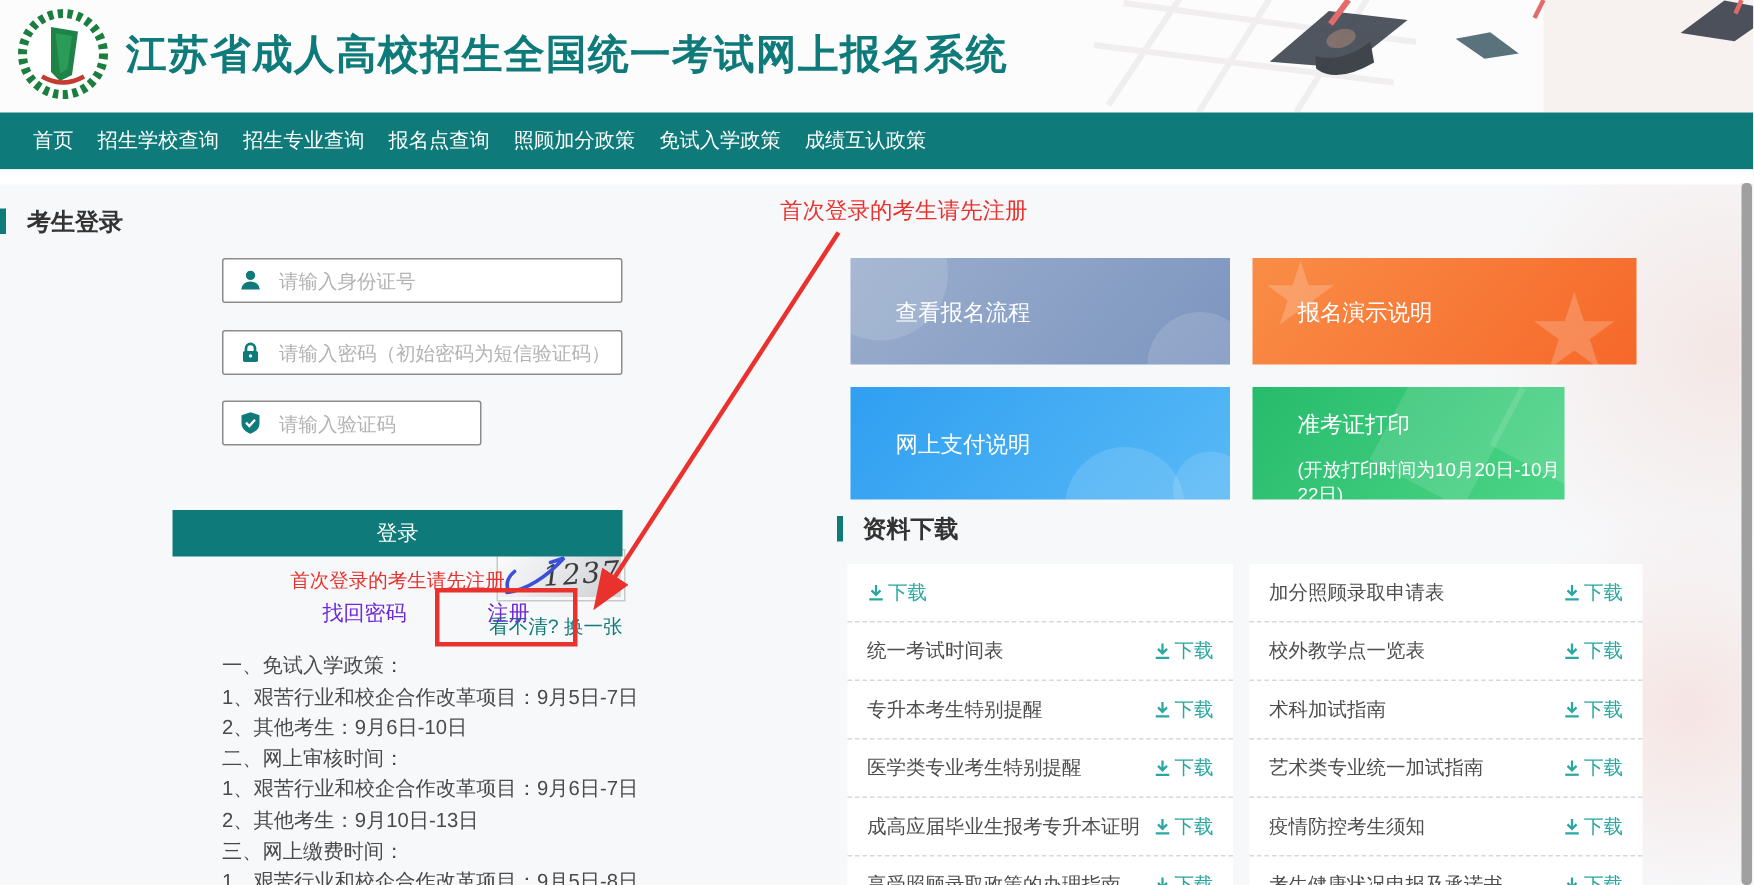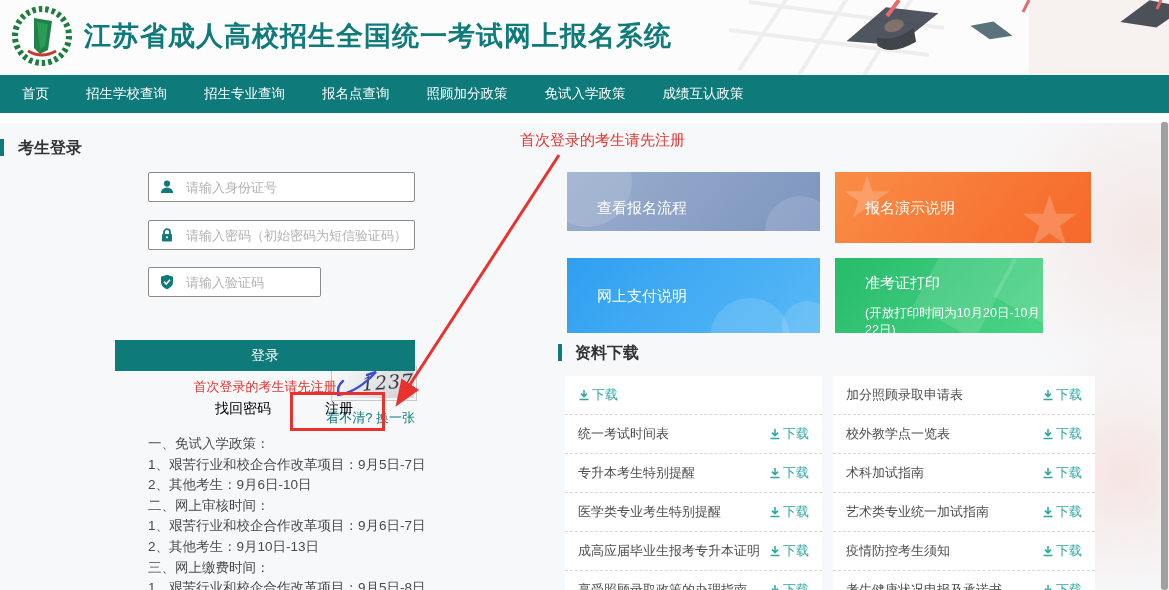--- a/index.html
+++ b/index.html
@@ -6,21 +6,21 @@
   body{font-family:"Liberation Sans","DejaVu Sans",sans-serif;background:#fff;}
   #page{position:relative;width:1169px;height:590px;overflow:hidden;background:#fff;}
 
   
   .header{position:absolute;left:0;top:0;width:1169px;height:75px;background:#fdfcfc;}
   .header-bg{position:absolute;right:0;top:0;pointer-events:none;}
   .logo{position:absolute;left:10px;top:4px;width:64px;height:64px;}
   .site-title{position:absolute;left:84px;top:18px;font-size:27px;font-weight:bold;color:#0e7b7a;letter-spacing:1px;white-space:nowrap;}
 
   
-  .nav{position:absolute;left:0;top:75px;width:1169px;height:38px;background:#0e7b7a;display:flex;align-items:center;gap:37px;padding-left:22px;box-sizing:border-box;}
+  .nav{position:absolute;left:0;top:75px;width:1169px;height:38px;background:#0e7b7a;display:flex;align-items:center;gap:16px;padding-left:22px;box-sizing:border-box;}
   .nav-item{color:#fff;font-size:13.5px;cursor:pointer;white-space:nowrap;}
 
   
   .main{position:absolute;left:0;top:113px;width:1169px;height:477px;background:#f7f8fa;}
   .main::before{content:"";position:absolute;inset:0;background:
      radial-gradient(circle at 1125px 360px, rgba(243,205,199,.45), transparent 130px),
      radial-gradient(circle at 1150px 120px, rgba(240,214,208,.5), transparent 160px);
      pointer-events:none;}
   .white-strip{position:absolute;left:0;top:0;width:1169px;height:10px;background:#fff;}
 
@@ -29,29 +29,29 @@
 
   
   .inp-row{position:absolute;display:flex;align-items:center;background:#fff;border:1px solid #8c8c8c;border-radius:2px;box-sizing:border-box;height:30px;}
   .inp-row .ficon{margin:0 9px 0 10px;flex:0 0 auto;display:flex;}
   .inp-row input{border:none;outline:none;flex:1;font-size:13px;color:#444;background:transparent;min-width:0;font-family:inherit;}
   .inp-row input::placeholder{color:#b3b3b3;}
   .captcha-box{position:absolute;left:331px;top:253px;width:84px;height:33px;border:1px solid #c9c9c9;}
   .captcha-refresh{position:absolute;left:250px;top:296px;width:165px;text-align:right;font-size:13px;color:#0e7b7a;cursor:pointer;}
   .login-btn{position:absolute;left:115px;top:227px;width:300px;height:31px;background:#0e7b7a;color:#fff;font-size:14px;border:none;display:flex;align-items:center;justify-content:center;cursor:pointer;font-family:inherit;}
   .red-note{position:absolute;left:115px;top:265px;width:300px;text-align:center;font-size:13px;color:#e9322d;}
-  .aux-link{position:absolute;top:287px;font-size:14px;color:#000000;cursor:pointer;}
+  .aux-link{position:absolute;top:287px;font-size:14px;color:#6d28d9;cursor:pointer;}
   .register-box{position:absolute;left:290px;top:279px;width:95px;height:39px;border:3px solid #e9322d;box-sizing:border-box;pointer-events:none;}
 
   .schedule{position:absolute;left:148px;top:321px;font-size:13.5px;color:#4a4a4a;line-height:20.6px;white-space:nowrap;}
 
   
   .qpanel{position:absolute;color:#fff;font-size:15px;cursor:pointer;overflow:hidden;}
   .qpanel .plabel{position:absolute;left:30px;}
-  .qp1{left:567px;top:59px;width:253px;height:59px;background:linear-gradient(130deg,#9aaecd,#7d95bf);}
+  .qp1{left:567px;top:59px;width:253px;height:71px;background:linear-gradient(130deg,#9aaecd,#7d95bf);}
   .qp2{left:835px;top:59px;width:256px;height:71px;background:linear-gradient(130deg,#f98d46,#f6682a);}
   .qp3{left:567px;top:145px;width:253px;height:75px;background:linear-gradient(130deg,#309ff1,#57b9f6);}
   .qp4{left:835px;top:145px;width:208px;height:75px;background:linear-gradient(130deg,#27bb6c,#4cd586);}
   .blob{position:absolute;border-radius:50%;background:rgba(255,255,255,.13);}
   .star{position:absolute;color:rgba(255,255,255,.2);font-size:58px;line-height:1;}
   .chev{position:absolute;width:70px;height:90px;background:rgba(255,255,255,.12);transform:rotate(28deg);}
   .qp1 .plabel{top:27px;}
   .qp2 .plabel{top:27px;}
   .qp3 .plabel{top:29px;}
   .qp4 .plabel{top:16px;}

